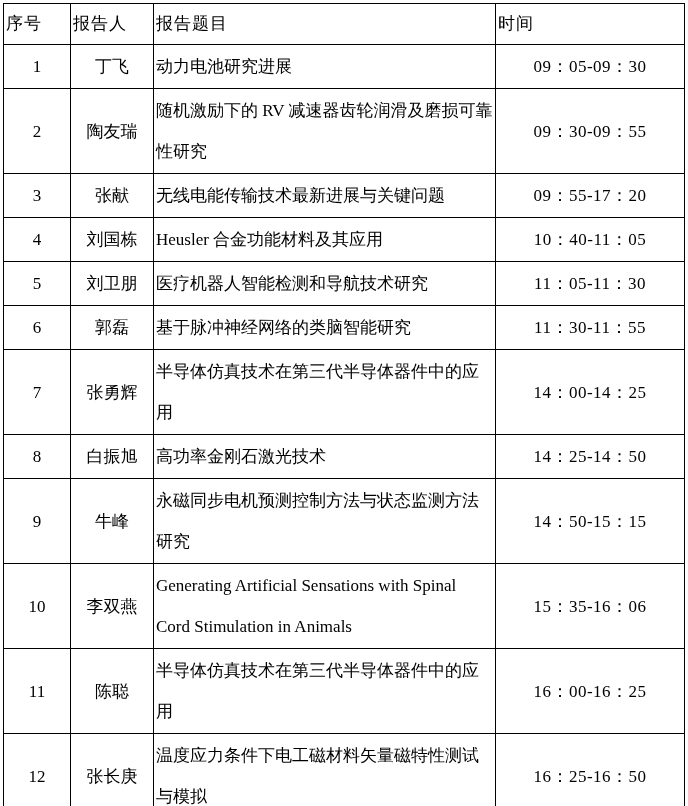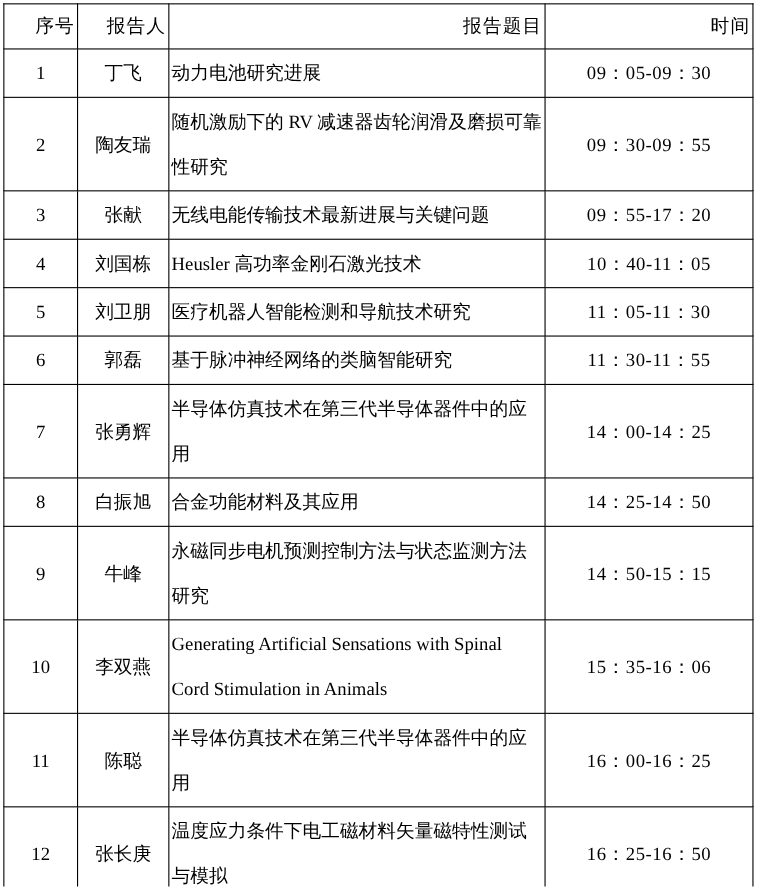--- a/index.html
+++ b/index.html
@@ -44,21 +44,21 @@
   .cell-center { text-align: center; }
   .cell-title {
     text-align: left;
     padding-left: 8px;
     padding-right: 6px;
     margin-left: 40px;
   }
   tr.header-row th {
     height: 38px;
     line-height: 38px;
-    text-align: right;
+    text-align: left;
     letter-spacing: 1px;
   }
   .cell-time { letter-spacing: 0.5px; white-space: nowrap; margin-top: 16px; }
 </style>
 </head>
 <body>
 
 <div class="doc-page">
   <table class="schedule">
     <colgroup>
@@ -88,21 +88,21 @@
       </tr>
       <tr>
         <td class="cell-center">3</td>
         <td class="cell-center">张献</td>
         <td class="cell-title">无线电能传输技术最新进展与关键问题</td>
         <td class="cell-center cell-time">09：55-17：20</td>
       </tr>
       <tr>
         <td class="cell-center">4</td>
         <td class="cell-center">刘国栋</td>
-        <td class="cell-title">Heusler 高功率金刚石激光技术</td>
+        <td class="cell-title">Heusler 合金功能材料及其应用</td>
         <td class="cell-center cell-time">10：40-11：05</td>
       </tr>
       <tr>
         <td class="cell-center">5</td>
         <td class="cell-center">刘卫朋</td>
         <td class="cell-title">医疗机器人智能检测和导航技术研究</td>
         <td class="cell-center cell-time">11：05-11：30</td>
       </tr>
       <tr>
         <td class="cell-center">6</td>
@@ -112,21 +112,21 @@
       </tr>
       <tr>
         <td class="cell-center">7</td>
         <td class="cell-center">张勇辉</td>
         <td class="cell-title">半导体仿真技术在第三代半导体器件中的应用</td>
         <td class="cell-center cell-time">14：00-14：25</td>
       </tr>
       <tr>
         <td class="cell-center">8</td>
         <td class="cell-center">白振旭</td>
-        <td class="cell-title">合金功能材料及其应用</td>
+        <td class="cell-title">高功率金刚石激光技术</td>
         <td class="cell-center cell-time">14：25-14：50</td>
       </tr>
       <tr>
         <td class="cell-center">9</td>
         <td class="cell-center">牛峰</td>
         <td class="cell-title">永磁同步电机预测控制方法与状态监测方法研究</td>
         <td class="cell-center cell-time">14：50-15：15</td>
       </tr>
       <tr>
         <td class="cell-center">10</td>

